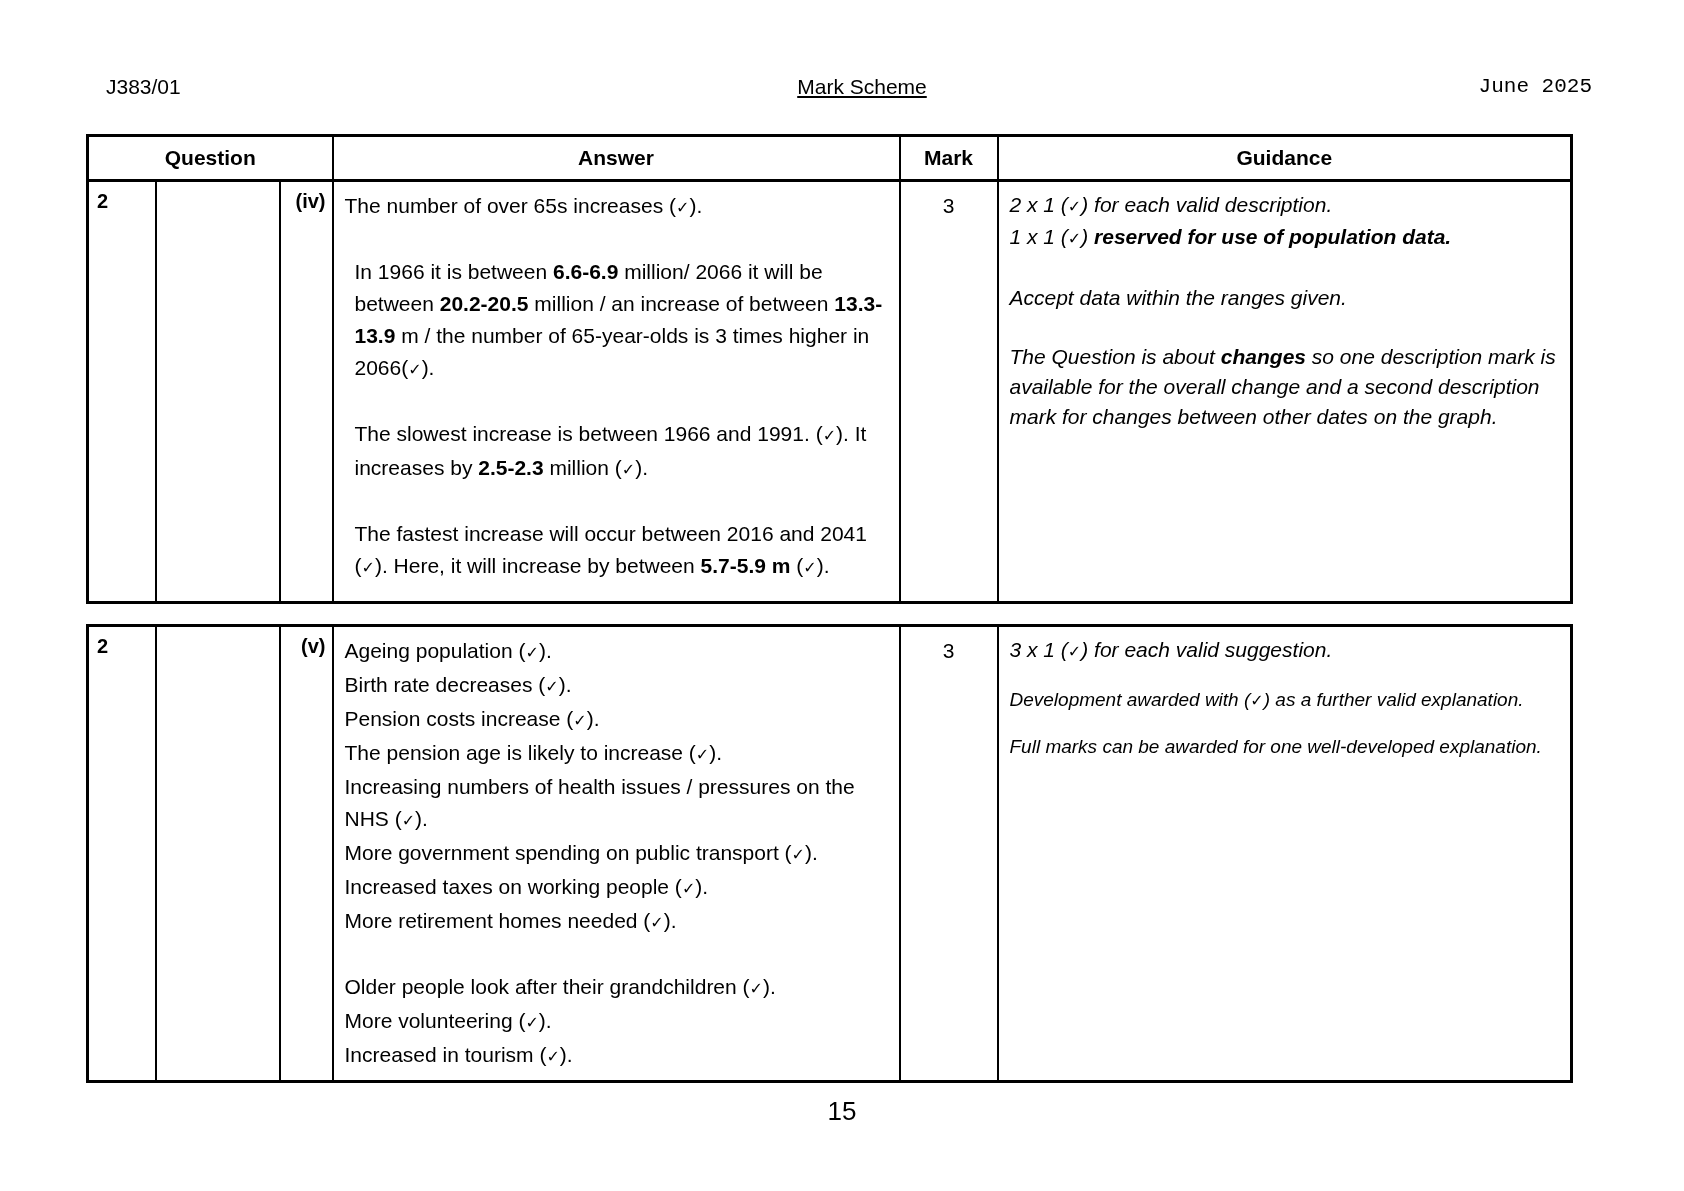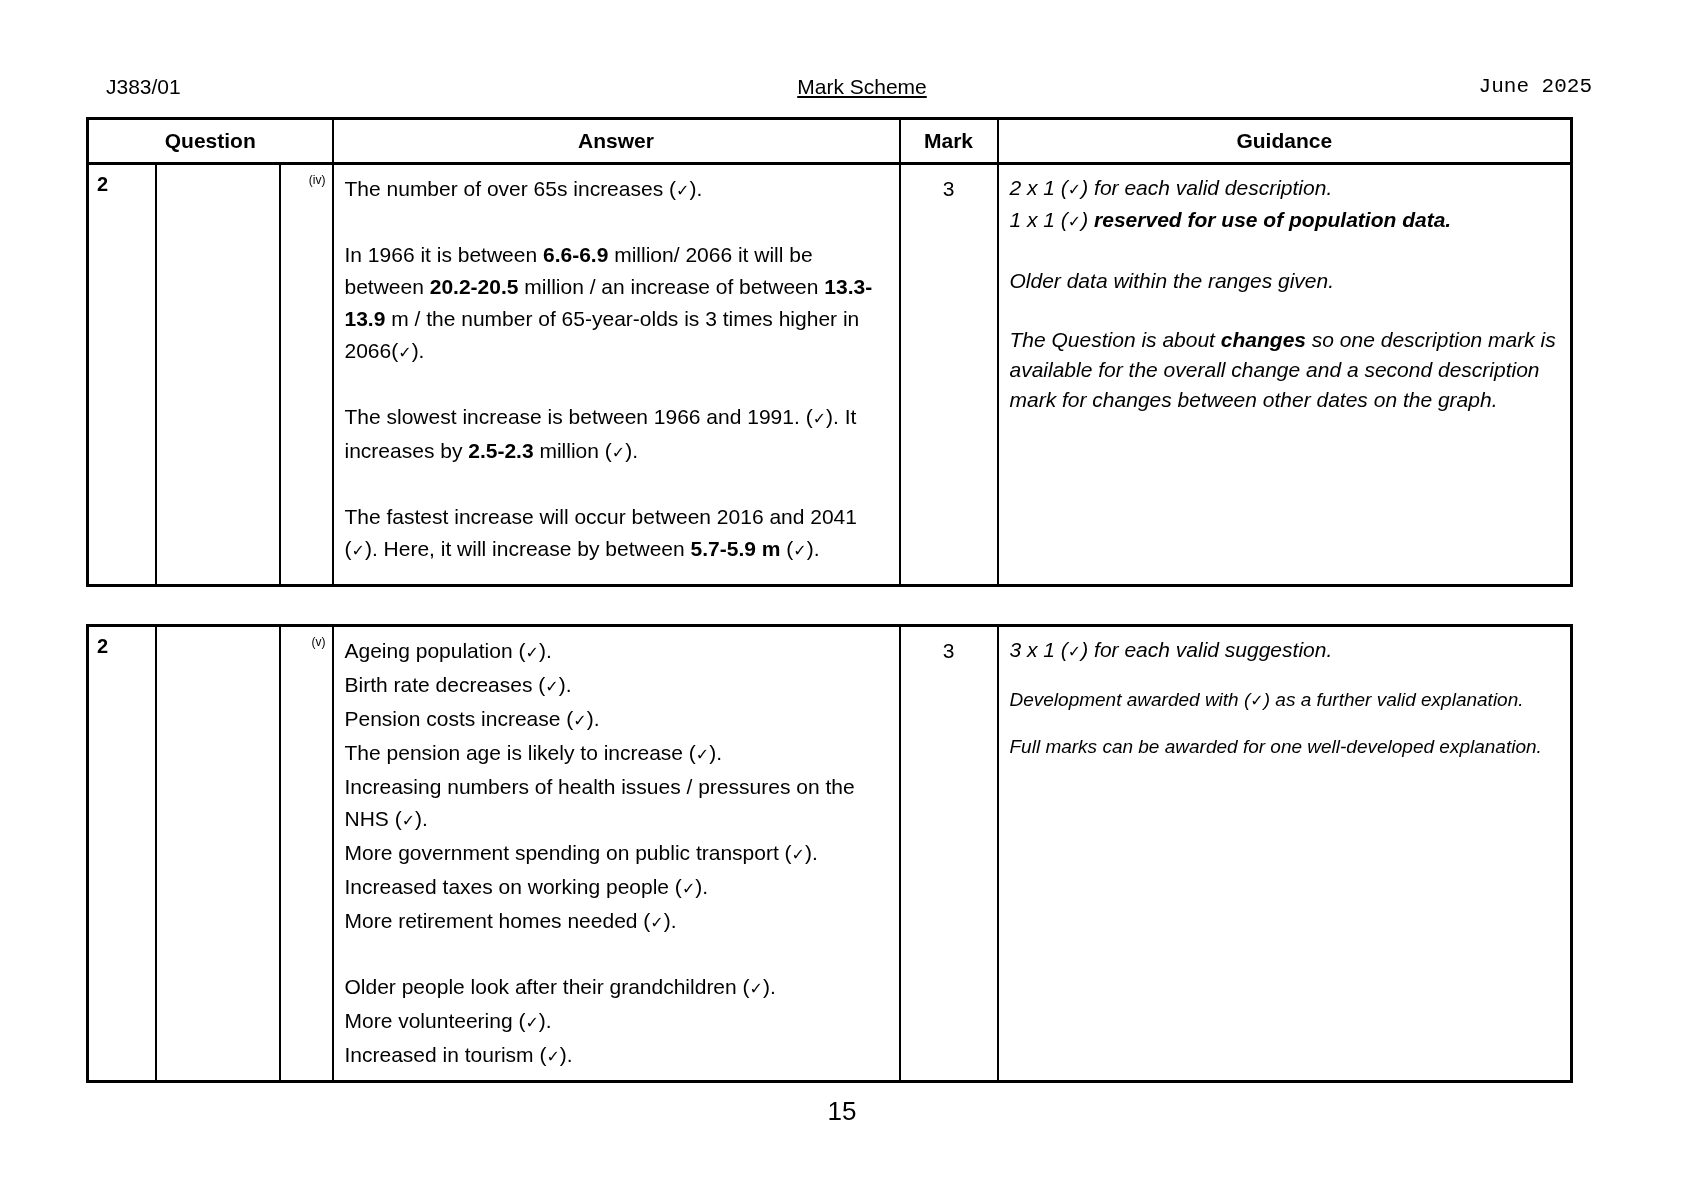--- a/index.html
+++ b/index.html
@@ -16,41 +16,41 @@
     position: absolute; left: 86px; width: 1487px;
     border-collapse: collapse; table-layout: fixed;
     font-size: 21px;
   }
   table.ms td, table.ms th {
     border: 2px solid #000; vertical-align: top; padding: 0;
   }
   table.ms th {
     font-weight: bold; text-align: center; height: 42px; vertical-align: middle;
   }
-  .t1 { top: 117px; height: 470px; }
+  .t1 { top: 134px; height: 470px; }
   .t2 { top: 624px; height: 459px; }
   table.ms { border-width: 3px; }
   .ms tr:first-child > * { border-top-width: 3px; }
   .ms tr:last-child > * { border-bottom-width: 3px; }
   .ms tr > *:first-child { border-left-width: 3px; }
   .ms tr > *:last-child { border-right-width: 3px; }
   .ms thead th { border-bottom-width: 3px; }
 
   .c-qnum { width: 68px; }
   .c-qsub { width: 124px; }
   .c-qpart { width: 53px; }
   .c-ans { width: 567px; }
   .c-mark { width: 98px; }
   .c-guid { width: auto; }
 
   .qnum { font-weight: bold; padding: 8px 0 0 8px !important; font-size: 20px; }
-  .qpart { font-weight: normal; text-align: right; padding: 8px 6px 0 0 !important; font-size: 12px; }
+  .qpart { font-weight: bold; text-align: right; padding: 8px 6px 0 0 !important; font-size: 20px; }
   .ans { padding: 8px 10px 6px 11px !important; line-height: 32px; }
   .ans p { margin: 0; }
-  .ans p + p { margin-top: 32px; }
+  .ans p + p { margin-top: 32px; margin-left: 10px; }
   .ans .list-line { display: block; }
   .ans .gap { display: block; height: 32px; }
   .mark { text-align: center; padding-top: 8px !important; line-height: 32px; }
   .guid { padding: 8px 10px 6px 11px !important; line-height: 30px; font-style: italic; }
   .guid p { margin: 0; }
   .guid p.sp { margin-top: 29px; }
   .guid p.small { font-size: 19px; line-height: 26px; }
   .guid p.small.sp { margin-top: 20px; }
   b { font-weight: bold; }
   .tick { font-family: "DejaVu Sans", sans-serif; font-size: 16px; }
@@ -88,21 +88,21 @@
       <td class="ans">
         <p><span>The number of over 65s increases (</span><span class="tick">✓</span><span>).</span></p>
         <p><span>In 1966 it is between </span><b>6.6-6.9</b><span> million/ 2066 it will be between </span><b>20.2-20.5</b><span> million / an increase of between </span><b>13.3-13.9</b><span> m / the number of 65-year-olds is 3 times higher in 2066(</span><span class="tick">✓</span><span>).</span></p>
         <p><span>The slowest increase is between 1966 and 1991. (</span><span class="tick">✓</span><span>). It increases by </span><b>2.5-2.3</b><span> million (</span><span class="tick">✓</span><span>).</span></p>
         <p><span>The fastest increase will occur between 2016 and 2041 (</span><span class="tick">✓</span><span>). Here, it will increase by between </span><b>5.7-5.9 m</b><span> (</span><span class="tick">✓</span><span>).</span></p>
       </td>
       <td class="mark">3</td>
       <td class="guid">
         <p><span>2 x 1 (</span><span class="tick">✓</span><span>) for each valid description.</span></p>
         <p><span>1 x 1 (</span><span class="tick">✓</span><span>) </span><b>reserved for use of population data.</b></p>
-        <p class="sp">Older data within the ranges given.</p>
+        <p class="sp">Accept data within the ranges given.</p>
         <p class="sp"><span>The Question is about </span><b>changes</b><span> so one description mark is available for the overall change and a second description mark for changes between other dates on the graph.</span></p>
       </td>
     </tr>
   </tbody>
 </table>
 
 <table class="ms t2">
   <colgroup>
     <col class="c-qnum">
       <col class="c-qsub">

